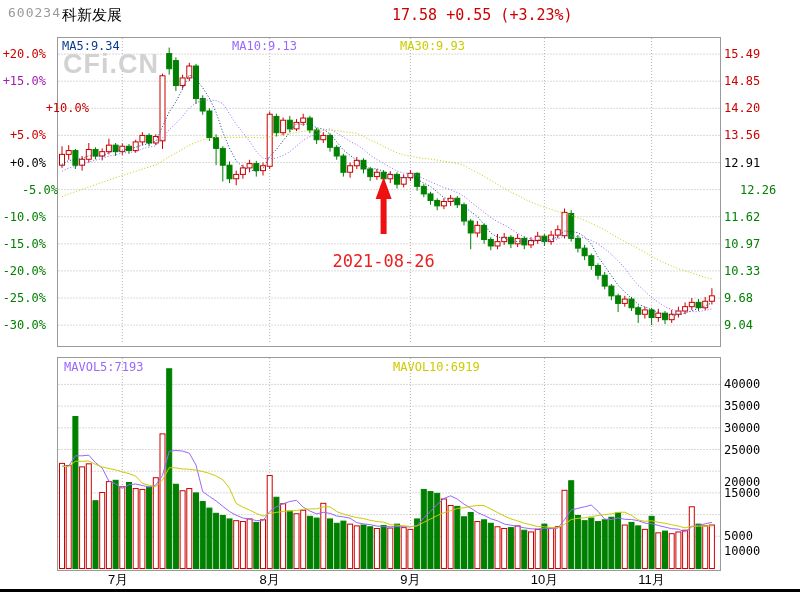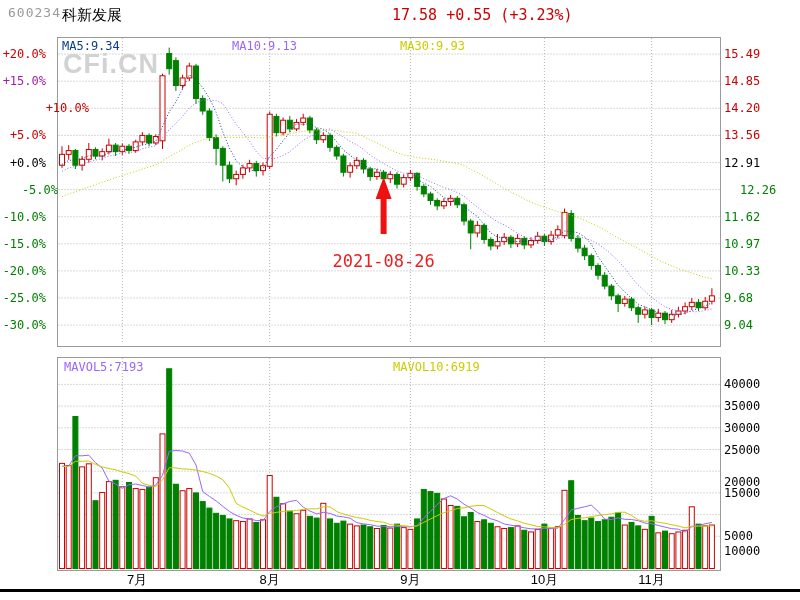--- a/index.html
+++ b/index.html
@@ -408,20 +408,20 @@
     <div class="axis-label" style="left: 724px; top: 377.4px; color: rgb(0, 0, 0);">40000</div>
     <div class="axis-label" style="left: 724px; top: 399.1px; color: rgb(0, 0, 0);">35000</div>
     <div class="axis-label" style="left: 724px; top: 420.8px; color: rgb(0, 0, 0);">30000</div>
     <div class="axis-label" style="left: 724px; top: 442.5px; color: rgb(0, 0, 0);">25000</div>
     <div class="axis-label" style="left: 724px; top: 464.2px; color: rgb(0, 0, 0); margin-top: 11px;">20000</div>
     <div class="axis-label" style="left: 724px; top: 485.9px; color: rgb(0, 0, 0);">15000</div>
     <div class="axis-label" style="left: 724px; top: 507.6px; color: rgb(0, 0, 0); margin-top: 36px;">10000</div>
     <div class="axis-label" style="left: 724px; top: 529.3px; color: rgb(0, 0, 0);">5000</div>
   </div>
 <div id="month-axis">
-    <div class="month-label" style="left: 115px;">7月</div>
+    <div class="month-label" style="left: 96px;">7月</div>
     <div class="month-label" style="left: 247.7px;">8月</div>
     <div class="month-label" style="left: 388.4px;">9月</div>
     <div class="month-label" style="left: 522.4px;">10月</div>
     <div class="month-label" style="left: 629.6px;">11月</div>
   </div>
 
 <div class="abs" id="bottom-line"></div>
 
 </body></html>

